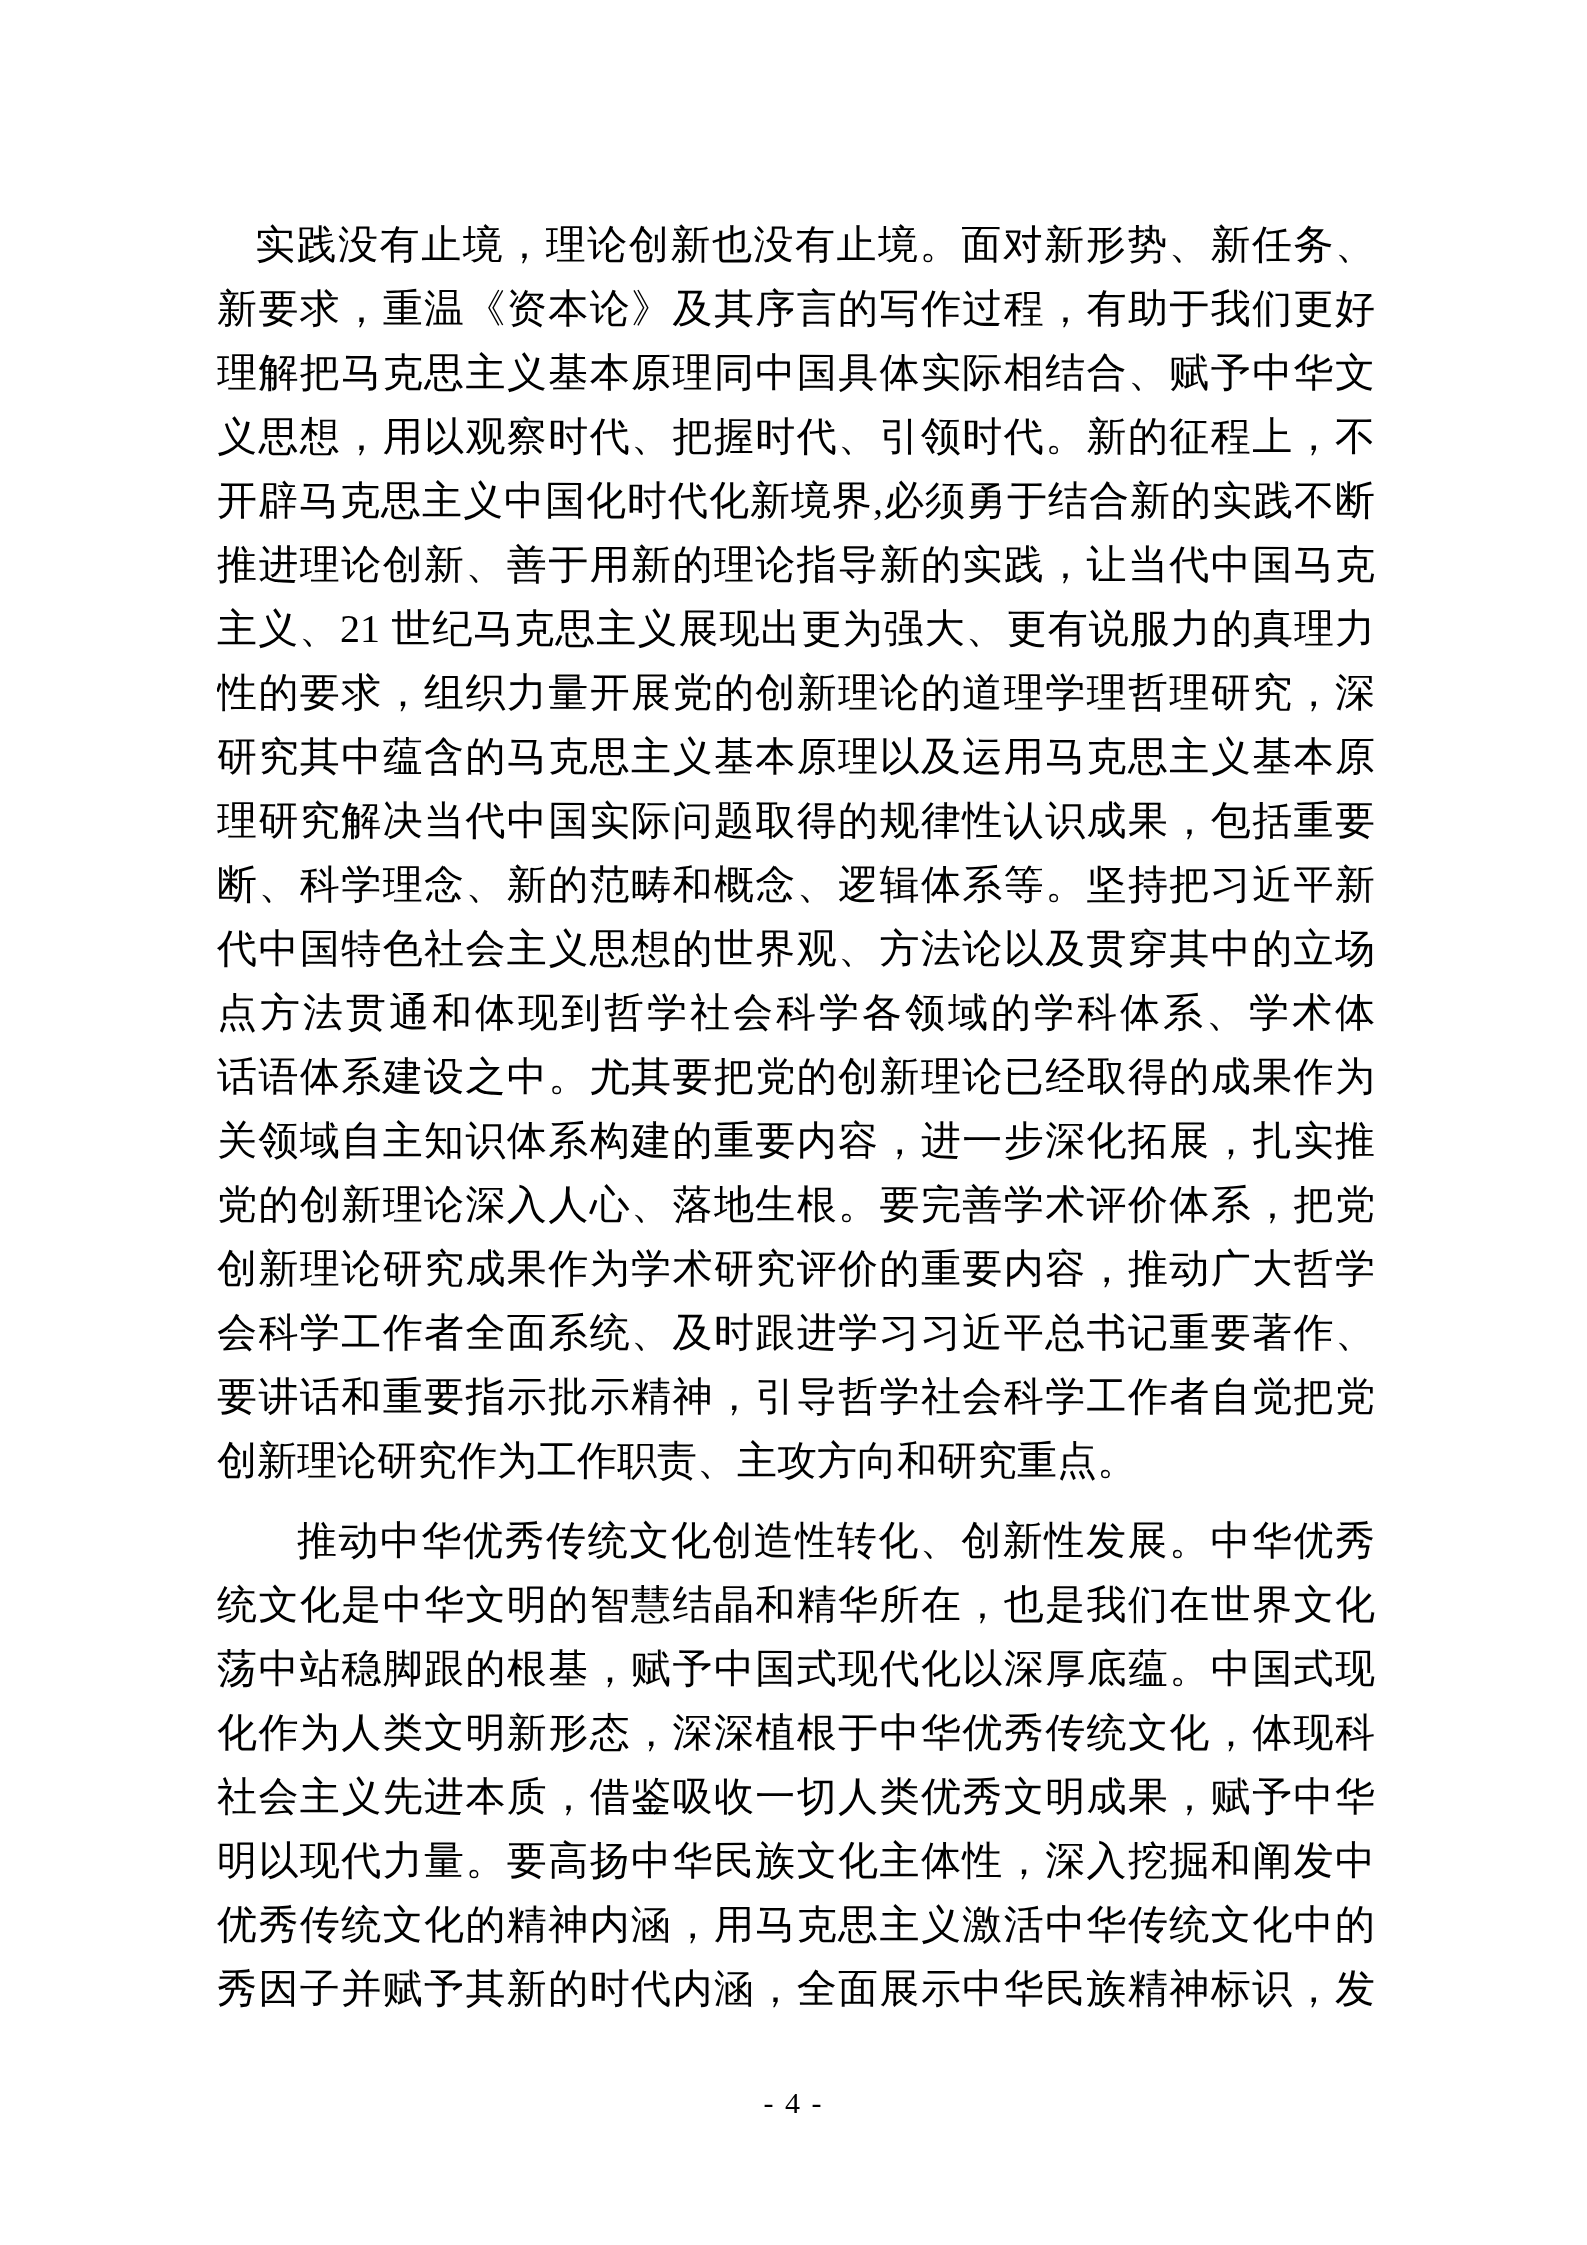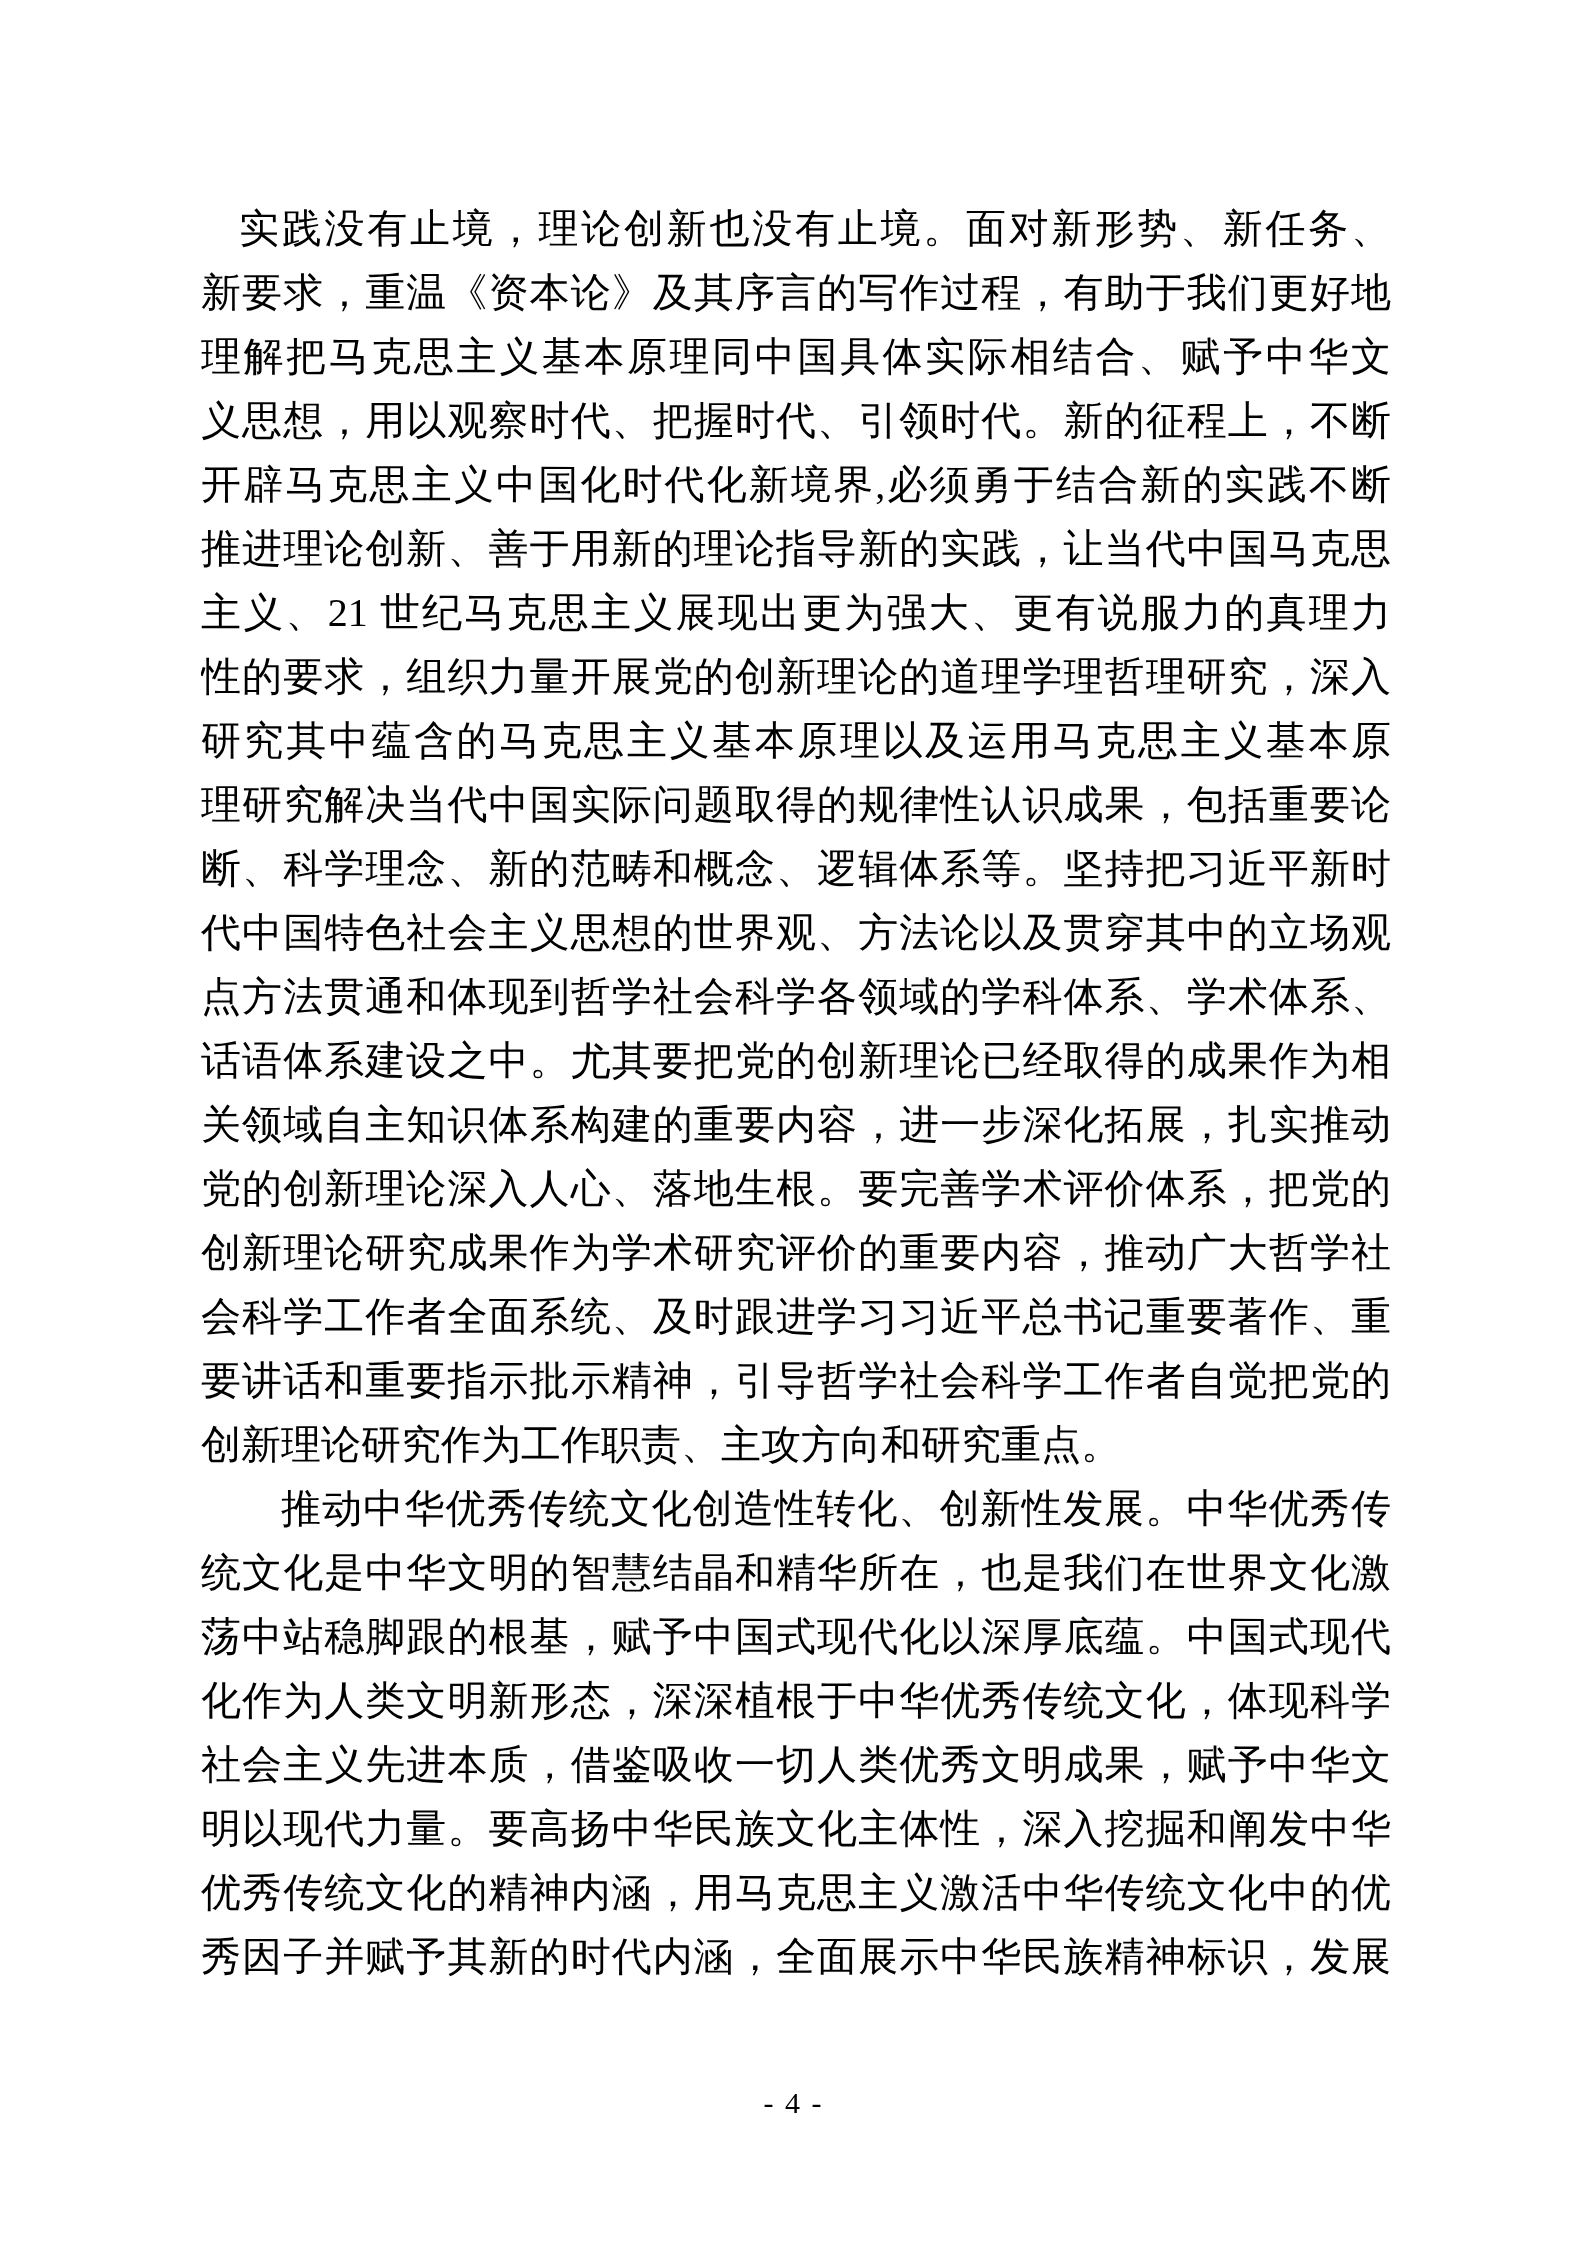--- a/index.html
+++ b/index.html
@@ -20,21 +20,21 @@
     inset: 0;
     background: #ffffff;
   }
   .text-body {
     position: absolute;
     left: 201px;
     top: 197px;
     width: 1190px;
   }
   .paragraph {
-    margin: 0;
+    margin: 16px;
     padding: 0;
   }
   .line {
     font-size: 40px;
     line-height: 64px;
     height: 64px;
     letter-spacing: 0;
     text-align: justify;
     text-align-last: justify;
     overflow: hidden;

